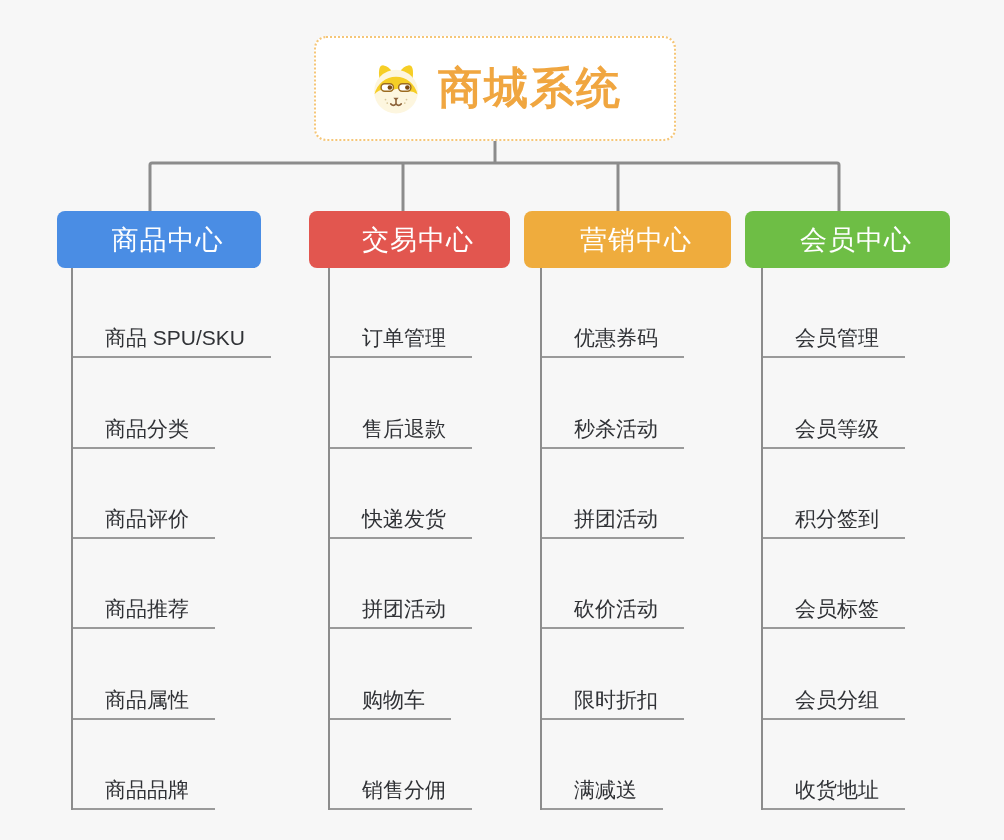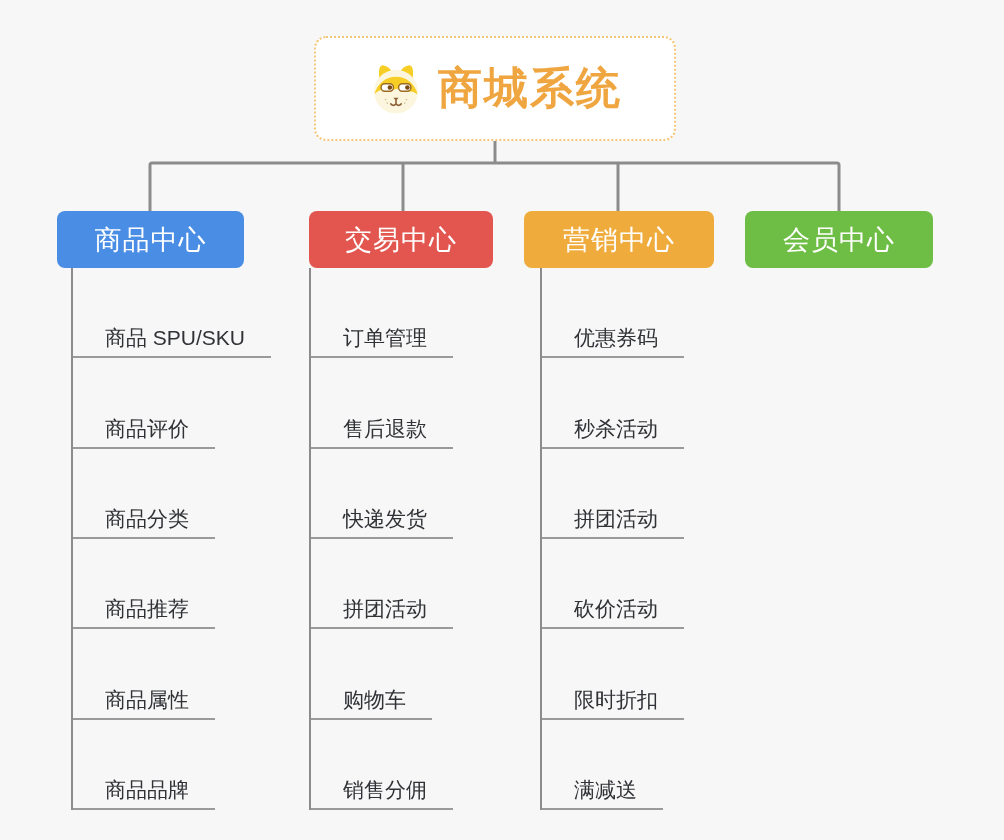--- a/index.html
+++ b/index.html
@@ -43,34 +43,35 @@
   .branch-box{
     position:absolute;
     top:211px;height:57px;
     border-radius:8px;
     display:flex;align-items:center;justify-content:center;
     color:#ffffff;
     font-size:27px;
     letter-spacing:1px;
     white-space:nowrap;
     cursor:default;
+    padding-left:17px;
   }
   .bb1{left:57px;width:187px;}
   .bb2{left:309px;width:184px;}
   .bb3{left:524px;width:190px;}
   .bb4{left:745px;width:188px;}
   
   .branch-list{
     position:absolute;
     top:268px;height:542px;
     border-left:2px solid #8c8c8c;
     display:flex;flex-direction:column;
   }
   .bl1{left:71px;}
-  .bl2{left:309px;}
+  .bl2{left:328px;}
   .bl3{left:540px;}
   .bl4{left:761px;}
   .leaf{
     flex:1 1 0;
     display:flex;align-items:flex-end;
   }
   .leaf > span{
     display:inline-block;
     padding:0 26px 4px 32px;
     border-bottom:2px solid #9a9a9a;
@@ -123,26 +124,26 @@
   <div class="branch-box bb1" style="background: rgb(74, 141, 228);">商品中心</div>
   <div class="branch-box bb2" style="background: rgb(226, 86, 79);">交易中心</div>
   <div class="branch-box bb3" style="background: rgb(239, 172, 61);">营销中心</div>
   <div class="branch-box bb4" style="background: rgb(110, 190, 69);">会员中心</div>
 
   <div class="branch-list bl1">
     <div class="leaf">
         <span>商品 SPU/SKU</span>
       </div>
     <div class="leaf">
+        <span>商品分类</span>
+      </div>
+    <div class="leaf">
         <span>商品评价</span>
       </div>
     <div class="leaf">
-        <span>商品分类</span>
-      </div>
-    <div class="leaf">
         <span>商品推荐</span>
       </div>
     <div class="leaf">
         <span>商品属性</span>
       </div>
     <div class="leaf">
         <span>商品品牌</span>
       </div>
   </div>
 
@@ -181,14 +182,34 @@
         <span>砍价活动</span>
       </div>
     <div class="leaf">
         <span>限时折扣</span>
       </div>
     <div class="leaf">
         <span>满减送</span>
       </div>
   </div>
 
+  <div class="branch-list bl4">
+    <div class="leaf">
+        <span>会员管理</span>
+      </div>
+    <div class="leaf">
+        <span>会员等级</span>
+      </div>
+    <div class="leaf">
+        <span>积分签到</span>
+      </div>
+    <div class="leaf">
+        <span>会员标签</span>
+      </div>
+    <div class="leaf">
+        <span>会员分组</span>
+      </div>
+    <div class="leaf">
+        <span>收货地址</span>
+      </div>
+  </div>
 
 </div>
 
 </body></html>

